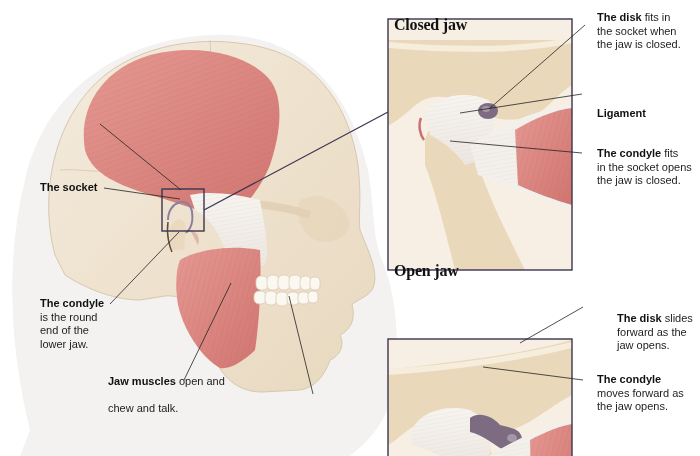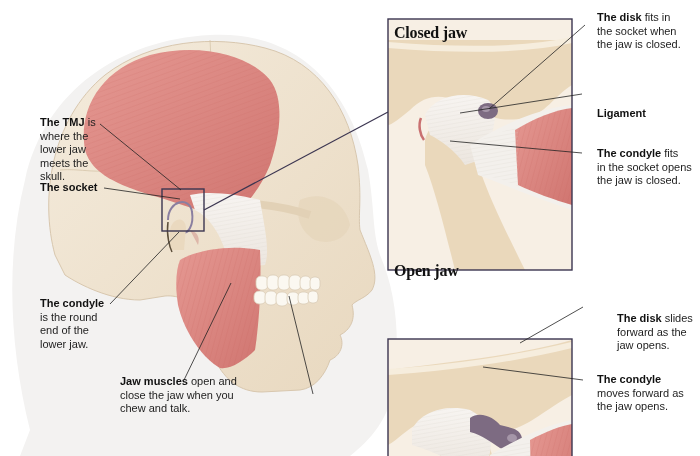--- a/index.html
+++ b/index.html
@@ -180,45 +180,38 @@
       <line x1="582" y1="94" x2="460" y2="113"></line>
 
       <line x1="582" y1="153" x2="450" y2="141"></line>
 
       <line x1="583" y1="307" x2="520" y2="343"></line>
 
       <line x1="583" y1="380" x2="483" y2="367"></line>
     </g>
   </svg>
 
-  <div class="panel-title" style="left:394px; top:24px;">Closed jaw</div>
+  <div class="panel-title" style="left:394px; top:16px;">Closed jaw</div>
   <div class="panel-title" style="left:394px; top:262px;">Open jaw</div>
 
-  <div class="label" style="left:40px; top:116px;">
-    <b>The TMJ</b><span> is</span><br>
-    <span>where the</span><br>
-    <span>lower jaw</span><br>
-    <span>meets the</span><br>
-    <span>skull.</span>
-  </div>
 
   <div class="label" style="left:40px; top:181px;">
     <b>The socket</b>
   </div>
 
   <div class="label" style="left:40px; top:297px;">
     <b>The condyle</b><br>
     <span>is the round</span><br>
     <span>end of the</span><br>
     <span>lower jaw.</span>
   </div>
 
-  <div class="label" style="left:120px; top:375px;">
+  <div class="label" style="left:108px; top:375px;">
     <b>Jaw muscles</b><span> open and</span><br>
-    <span>close the jaw when you</span><br>
+    <br>
     <span>chew and talk.</span>
   </div>
 
 
   <div class="label" style="left:597px; top:11px;">
     <b>The disk</b><span> fits in</span><br>
     <span>the socket when</span><br>
     <span>the jaw is closed.</span>
   </div>
 

